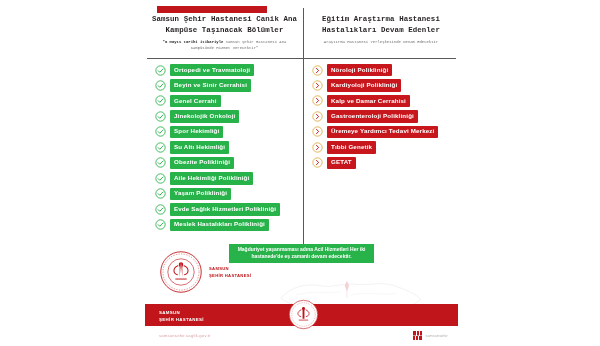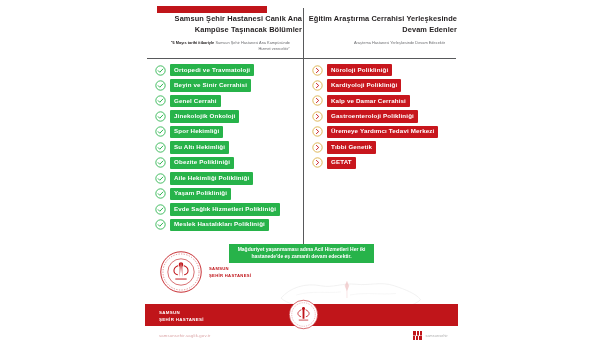--- a/index.html
+++ b/index.html
@@ -19,21 +19,21 @@
     overflow: hidden;
   }
 
   .top-bar {
     position: absolute; left: 12px; top: 6px;
     width: 110px; height: 7px;
     background: #c0151a;
   }
 
   
-  .hdr { position: absolute; top: 14px; text-align: right; }
+  .hdr { position: absolute; top: 14px; text-align: center; font-family: Liberation Mono, monospace; }
   .hdr-left  { left: 2px;   width: 155px; }
   .hdr-right { left: 160px; width: 152px; }
 
   .hdr-title {
     font-size: 7.4px; font-weight: bold; color: #231f20;
     line-height: 1.45; letter-spacing: .1px;
   }
   .hdr-sub {
     margin-top: 5px;
     font-size: 3.9px; color: #6d6e71; line-height: 1.5;
@@ -169,21 +169,21 @@
 
     <div class="hdr hdr-left">
       <div class="hdr-title">Samsun Şehir Hastanesi Canik Ana Kampüse Taşınacak Bölümler</div>
       <div class="hdr-sub">
         <b>"6 Mayıs tarihi itibariyle</b>
         <span>Samsun Şehir Hastanesi Ana Kampüsünde Hizmet verecektir"</span>
       </div>
     </div>
 
     <div class="hdr hdr-right">
-      <div class="hdr-title">Eğitim Araştırma Cerrahisi Yerleşkesinde Devam Edenler</div>
+      <div class="hdr-title">Eğitim Araştırma Hastanesi Hastalıkları Devam Edenler</div>
       <div class="hdr-sub">Araştırma Hastanesi Yerleşkesinde Devam Edecektir</div>
     </div>
 
     <div class="divider-v"></div>
     <div class="divider-h"></div>
 
     <div class="col col-left">
       <div class="row">
         <span class="bullet">
           <svg viewBox="0 0 24 24">

